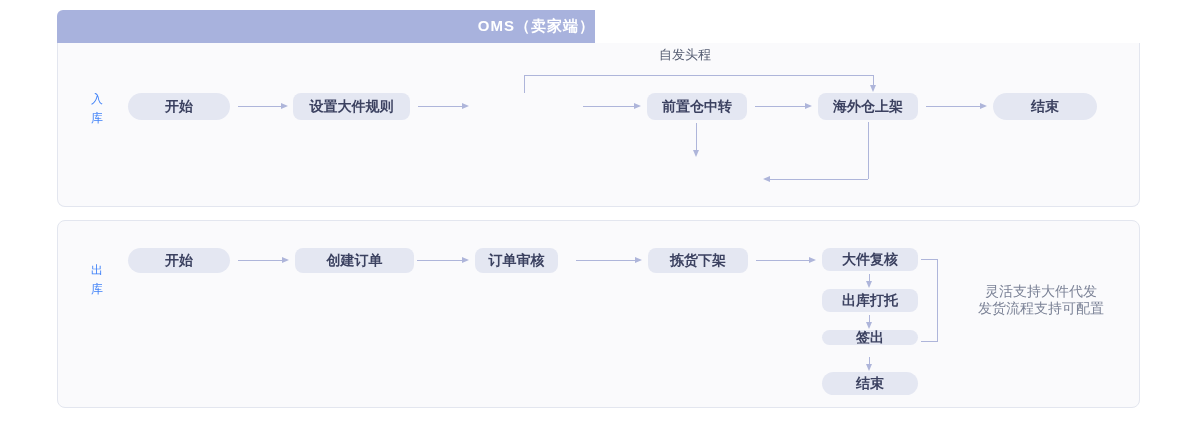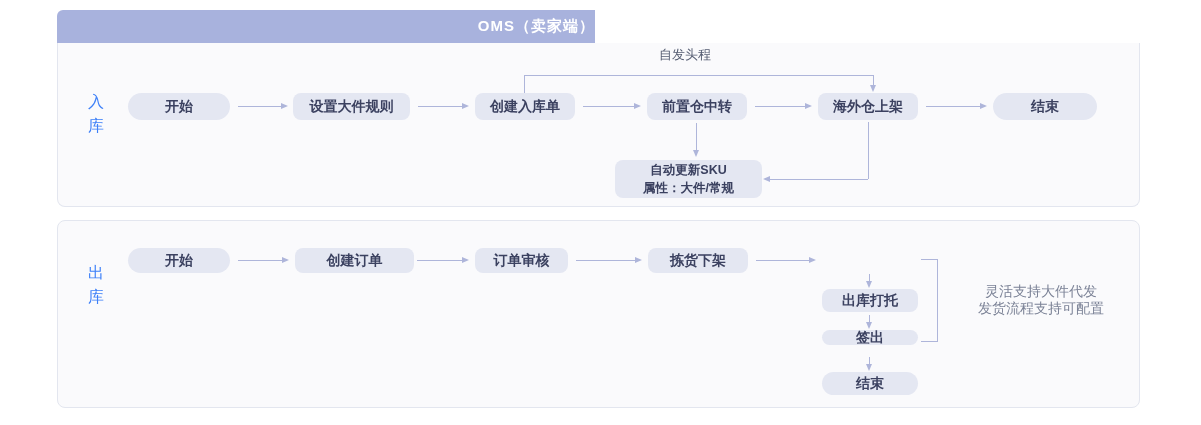--- a/index.html
+++ b/index.html
@@ -16,22 +16,22 @@
   }
   .hdr{position:absolute;top:10px;height:33px;display:flex;align-items:center;justify-content:flex-end;
        font-size:15px;font-weight:700;letter-spacing:1px;box-sizing:border-box;}
   .hdr-oms{left:57px;width:538px;background:var(--header_fill);color:var(--header_oms_text);border-radius:6px 0 0 0;}
   .hdr-wms{left:595px;width:545px;background:#ffffff;color:var(--wms_text);
            border:1px solid #c9cfe9;border-radius:0 6px 0 0;}
   .panel{position:absolute;left:57px;width:1083px;background:var(--panel_bg);
          border:1px solid var(--panel_border);box-sizing:border-box;}
   .panel1{top:43px;height:164px;border-radius:0 0 8px 8px;border-top:none;}
   .panel2{top:220px;height:188px;border-radius:8px;}
-  .rowlabel{position:absolute;width:18px;color:var(--row_label);font-size:16px;font-weight:500;
-            line-height:24px;word-break:break-all;}
+  .rowlabel{position:absolute;width:18px;color:var(--row_label);font-size:12px;font-weight:500;
+            line-height:19px;word-break:break-all;text-align:center;}
   .node{position:absolute;background:var(--node_fill);color:var(--node_text);
         display:flex;align-items:center;justify-content:center;
         font-size:14px;font-weight:700;box-sizing:border-box;}
   .r8{border-radius:8px;}
   .pill{border-radius:14px;}
   .skubox{position:absolute;left:615px;top:160px;width:147px;height:38px;background:var(--node_fill);
           border-radius:8px;color:var(--node_text);display:flex;flex-direction:column;
           align-items:center;justify-content:center;font-size:12.5px;font-weight:600;line-height:1.45;}
   .hline{position:absolute;height:1px;background:var(--connector);}
   .vline{position:absolute;width:1px;background:var(--connector);}
@@ -56,29 +56,24 @@
 
   <div class="hdr hdr-oms">
     <span>OMS（卖家端）</span>
   </div>
 
   <div class="panel panel1"></div>
   <div class="rowlabel" style="left:88px;top:90px;">入库</div>
 
   <div class="node pill" style="left:128px;top:93px;width:102px;height:27px;">开始</div>
   <div class="node r8" style="left:293px;top:93px;width:117px;height:27px;">设置大件规则</div>
-  <div class="node r8" style="left:475px;top:93px;width:100px;height:27px;">创建入库单</div>
   <div class="node r8" style="left:818px;top:93px;width:100px;height:27px;">海外仓上架</div>
   <div class="node r8" style="left:647px;top:93px;width:100px;height:27px;">前置仓中转</div>
   <div class="node pill" style="left:993px;top:93px;width:104px;height:27px;">结束</div>
 
-  <div class="skubox">
-    <div>自动更新SKU</div>
-    <div>属性：大件/常规</div>
-  </div>
 
   <div class="harrow" style="left:238px;top:106px;width:44px;"></div>
   <div class="harrow" style="left:418px;top:106px;width:45px;"></div>
   <div class="harrow" style="left:583px;top:106px;width:52px;"></div>
   <div class="harrow" style="left:755px;top:106px;width:51px;"></div>
   <div class="harrow" style="left:926px;top:106px;width:55px;"></div>
 
   <div class="vline" style="left:524px;top:75px;height:18px;"></div>
   <div class="hline" style="left:524px;top:75px;width:349px;"></div>
   <div class="varrow" style="left:873px;top:75px;height:11px;"></div>
@@ -86,22 +81,23 @@
 
   <div class="varrow" style="left:696px;top:123px;height:28px;"></div>
   <div class="vline" style="left:868px;top:122px;height:57px;"></div>
   <div class="larrow" style="left:769px;top:179px;width:99px;"></div>
 
   <div class="panel panel2"></div>
   <div class="rowlabel" style="left:88px;top:241px;margin-top:20px;">出库</div>
 
   <div class="node pill" style="left:128px;top:248px;width:102px;height:25px;">开始</div>
   <div class="node r8" style="left:295px;top:248px;width:119px;height:25px;">创建订单</div>
-  <div class="node r8" style="left:475px;top:248px;width:93px;height:25px;">订单审核</div>
+  <div class="node r8" style="left:475px;top:248px;width:83px;height:25px;">订单审核</div>
   <div class="node r8" style="left:648px;top:248px;width:100px;height:25px;">拣货下架</div>
+  <div class="node r8" style="left:822px;top:248px;width:96px;height:23px;">大件复核</div>
   <div class="node r8" style="left:822px;top:289px;width:96px;height:23px;">出库打托</div>
   <div class="node r8" style="left:822px;top:330px;width:96px;height:15px;">签出</div>
   <div class="node pill" style="left:822px;top:372px;width:96px;height:23px;">结束</div>
 
   <div class="harrow" style="left:238px;top:260px;width:45px;"></div>
   <div class="harrow" style="left:417px;top:260px;width:46px;"></div>
   <div class="harrow" style="left:576px;top:260px;width:60px;"></div>
   <div class="harrow" style="left:756px;top:260px;width:54px;"></div>
 
   <div class="varrow" style="left:869px;top:274px;height:8px;"></div>

